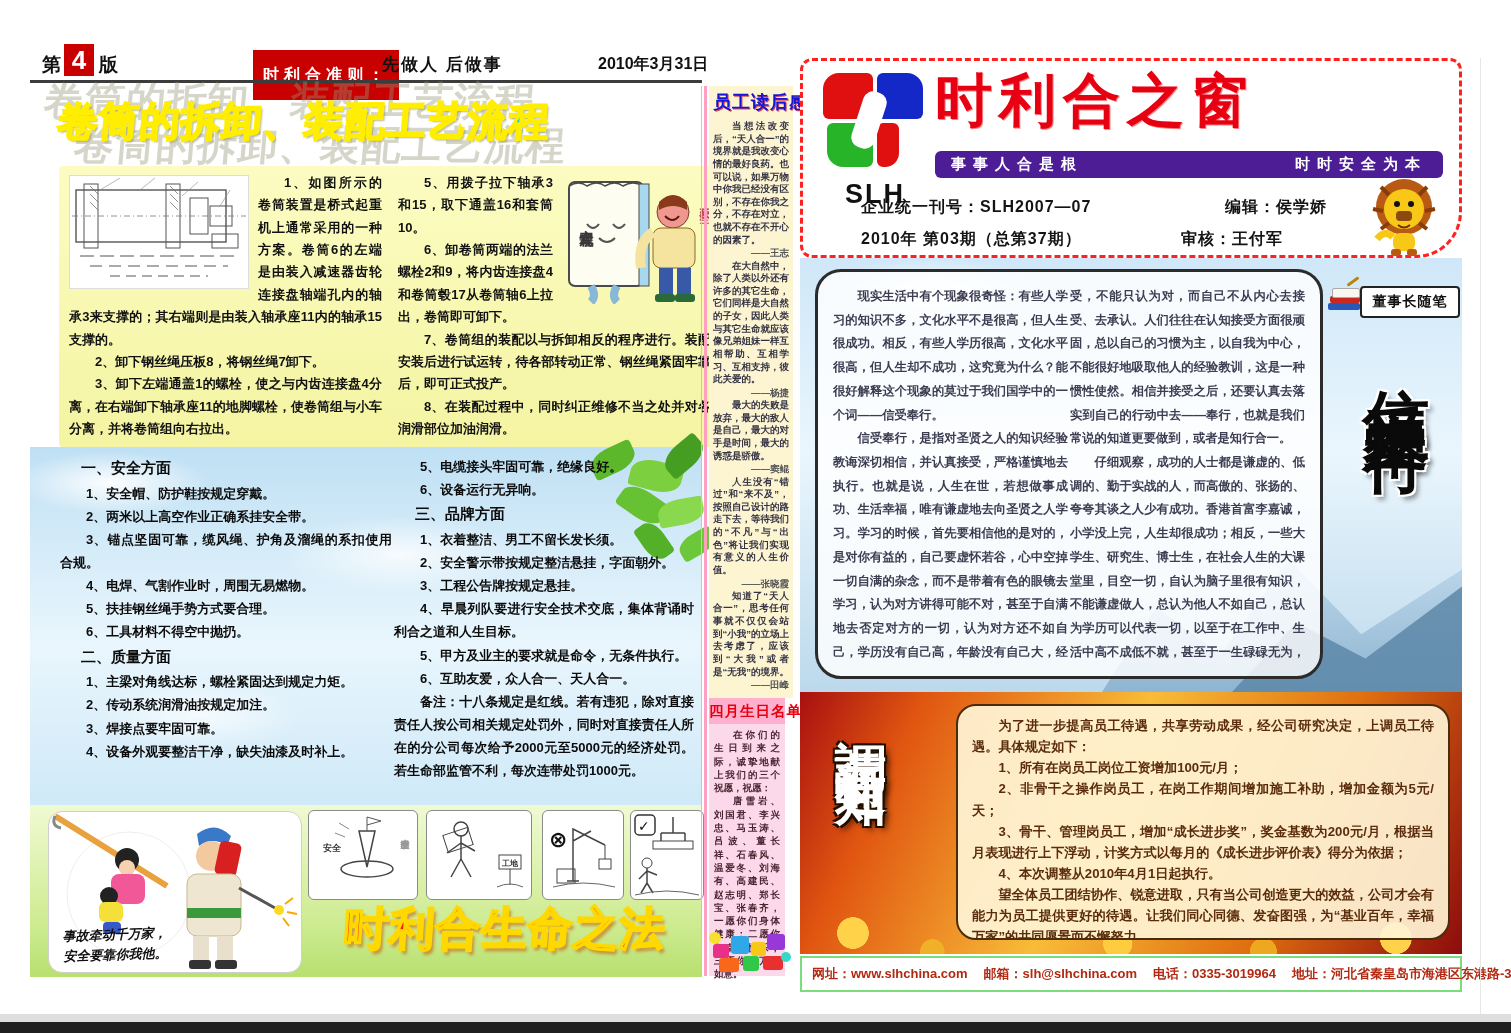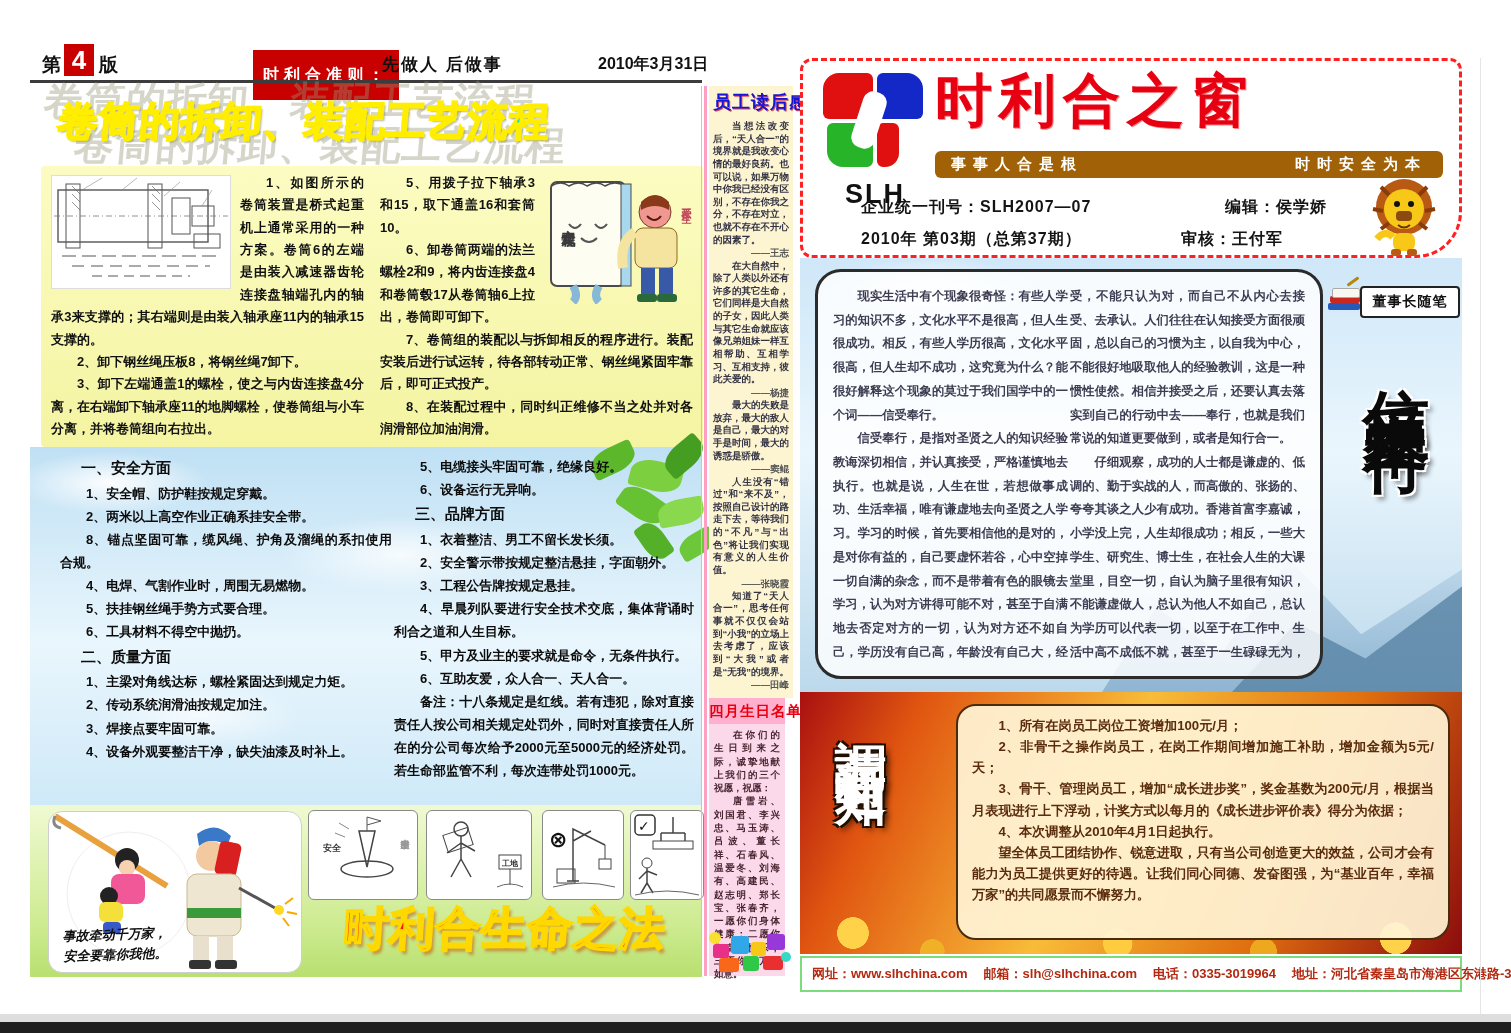--- a/index.html
+++ b/index.html
@@ -22,21 +22,21 @@
 
   
   .headline-wrap{left:58px;top:84px;width:640px;height:86px;}
   .headline{position:absolute;white-space:nowrap;font-size:40px;font-weight:900;
     letter-spacing:1px;transform:skewX(-5deg);}
   .headline.echo{color:rgba(150,150,120,0.40);-webkit-text-stroke:0;}
   .headline.main{color:#00dcee;-webkit-text-stroke:2px #ffee00;
     text-shadow:2px 2px 2px rgba(120,120,60,.5);}
 
   
-  .ybox{left:41px;top:166px;width:662px;height:281px;background:linear-gradient(#fcfcc2,#f4f4a2);
+  .ybox{left:59px;top:166px;width:662px;height:281px;background:linear-gradient(#fcfcc2,#f4f4a2);
     border-radius:4px;padding:6px 10px;box-sizing:border-box;display:flex;gap:16px;}
   .ycol{width:50%;height:100%;overflow:hidden;font-size:13px;font-weight:bold;color:#111;
     line-height:1.72;text-align:justify;}
   .ycol p{text-indent:2em;}
   .diagram{float:left;width:178px;height:112px;background:#fff;margin:3px 9px 3px 0;border:1px solid #ddd;}
   .cartoon1{float:right;width:150px;height:132px;margin:0 0 4px 8px;position:relative;}
   .sig-right{text-align:right;text-indent:0 !important;}
 
   
   .sky{left:30px;top:447px;width:672px;height:358px;
@@ -86,21 +86,21 @@
 
   
   .mast{left:800px;top:58px;width:662px;height:200px;background:#fff;border:3px dashed #ff2020;
     border-radius:12px 12px 46px 12px;box-sizing:border-box;}
   .logo{position:absolute;left:20px;top:12px;width:104px;height:104px;}
   .logo i{position:absolute;display:block;}
   .logo-slh{position:absolute;left:20px;top:118px;width:104px;text-align:center;font-size:27px;
     font-weight:900;color:#111;letter-spacing:2px;}
   .mast-title{position:absolute;left:132px;top:2px;width:512px;font-size:57px;font-weight:900;
     color:#e60012;letter-spacing:7px;white-space:nowrap;text-shadow:1px 1px 0 #ff8080;}
-  .mast-banner{position:absolute;left:132px;top:90px;width:508px;height:27px;background:#a16207;
+  .mast-banner{position:absolute;left:132px;top:90px;width:508px;height:27px;background:#4c1d95;
     border-radius:6px;color:#fff;font-size:15px;font-weight:bold;display:flex;
     justify-content:space-between;align-items:center;padding:0 16px;box-sizing:border-box;
     letter-spacing:7px;}
   .mast-info{position:absolute;font-size:16px;font-weight:bold;color:#141414;letter-spacing:1px;
     white-space:nowrap;}
 
   
   .essay-sky{left:800px;top:258px;width:662px;height:434px;overflow:hidden;
     background:
       radial-gradient(ellipse 160px 50px at 20% 8%, rgba(255,255,255,.9), rgba(255,255,255,0) 70%),
@@ -236,21 +236,21 @@
       <span class="leaf" style="left:632px;top:-4px;width:44px;height:26px;background:#459e22;transform:rotate(-40deg);"></span>
       <span class="leaf" style="left:588px;top:44px;width:50px;height:28px;background:#66c232;transform:rotate(35deg);"></span>
       <span class="leaf" style="left:628px;top:52px;width:46px;height:26px;background:#8ad84e;transform:rotate(-10deg);"></span>
       <span class="leaf" style="left:604px;top:82px;width:40px;height:24px;background:#54b028;transform:rotate(55deg);"></span>
       <span class="leaf" style="left:648px;top:86px;width:38px;height:22px;background:#6cc83a;transform:rotate(-30deg);"></span>
     </div>
     <div class="rules-col" style="left:30px;top:8px;width:332px;">
       <p class="rules-head">一、安全方面</p>
       <p>1、安全帽、防护鞋按规定穿戴。</p>
       <p>2、两米以上高空作业正确系挂安全带。</p>
-      <p>8、锚点坚固可靠，缆风绳、护角及溜绳的系扣使用合规。</p>
+      <p>3、锚点坚固可靠，缆风绳、护角及溜绳的系扣使用合规。</p>
       <p>4、电焊、气割作业时，周围无易燃物。</p>
       <p>5、扶挂钢丝绳手势方式要合理。</p>
       <p>6、工具材料不得空中抛扔。</p>
       <p class="rules-head">二、质量方面</p>
       <p>1、主梁对角线达标，螺栓紧固达到规定力矩。</p>
       <p>2、传动系统润滑油按规定加注。</p>
       <p>3、焊接点要牢固可靠。</p>
       <p>4、设备外观要整洁干净，缺失油漆及时补上。</p>
     </div>
     <div class="rules-col" style="left:364px;top:8px;width:300px;">
@@ -435,20 +435,21 @@
       <i style="left:4px;top:8px;width:26px;height:8px;background:#f8f8f0;border:1px solid #aaa;"></i>
       <i style="left:18px;top:0px;width:14px;height:3px;background:#b8860b;transform:rotate(-35deg);"></i>
     </div>
     <div class="badge">董事长随笔</div>
     <div class="vtitle-essay">信受奉行</div>
   </div>
 
   <div class="abs notice">
     <div class="vtitle-notice">調薪通知</div>
     <div class="notice-panel">
+      <p>为了进一步提高员工待遇，共享劳动成果，经公司研究决定，上调员工待遇。具体规定如下：</p>
       <p>1、所有在岗员工岗位工资增加100元/月；</p>
       <p>2、非骨干之操作岗员工，在岗工作期间增加施工补助，增加金额为5元/天；</p>
       <p>3、骨干、管理岗员工，增加“成长进步奖”，奖金基数为200元/月，根据当月表现进行上下浮动，计奖方式以每月的《成长进步评价表》得分为依据；</p>
       <p>4、本次调整从2010年4月1日起执行。</p>
       <p>望全体员工团结协作、锐意进取，只有当公司创造更大的效益，公司才会有能力为员工提供更好的待遇。让我们同心同德、发奋图强，为“基业百年，幸福万家”的共同愿景而不懈努力。</p>
     </div>
   </div>
 
   <div class="abs footerbar">
     <span>网址：www.slhchina.com</span>

